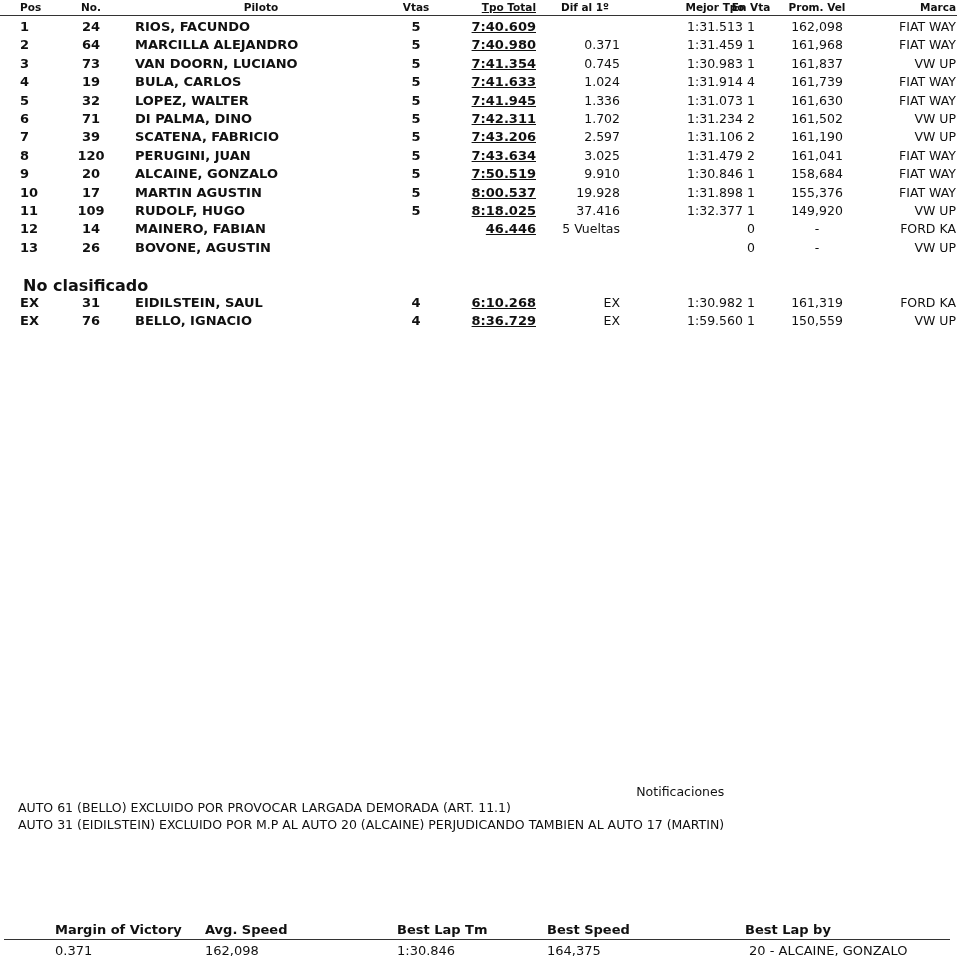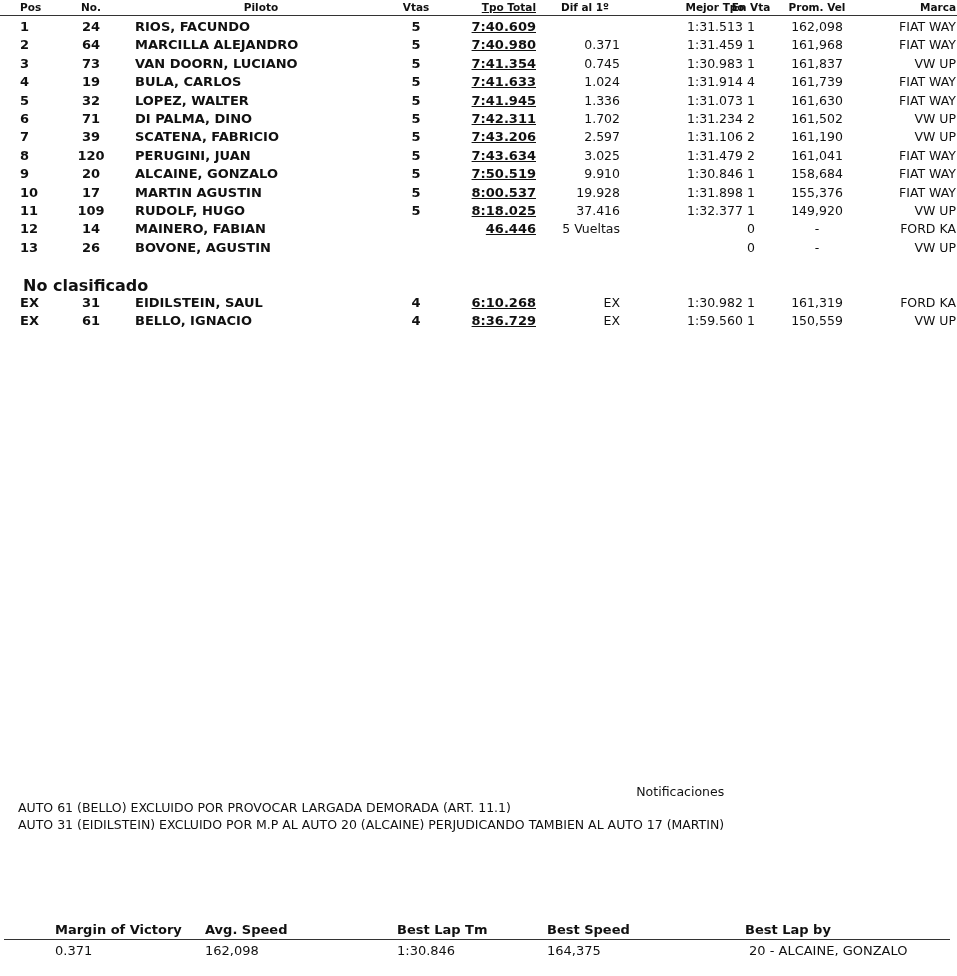--- a/index.html
+++ b/index.html
@@ -242,21 +242,21 @@
       <span class="c-vt b">4</span>
       <span class="c-tt b">6:10.268</span>
       <span class="c-dif n">EX</span>
       <span class="c-mej n">1:30.982</span>
       <span class="c-env n">1</span>
       <span class="c-pv n">161,319</span>
       <span class="c-mar n">FORD KA</span>
     </div>
     <div class="row">
       <span class="c-pos b">EX</span>
-      <span class="c-no b">61</span>
+      <span class="c-no b">76</span>
       <span class="c-pil b">BELLO, IGNACIO</span>
       <span class="c-vt b">4</span>
       <span class="c-tt b">8:36.729</span>
       <span class="c-dif n">EX</span>
       <span class="c-mej n">1:59.560</span>
       <span class="c-env n">1</span>
       <span class="c-pv n">150,559</span>
       <span class="c-mar n">VW UP</span>
     </div>
   </div>

